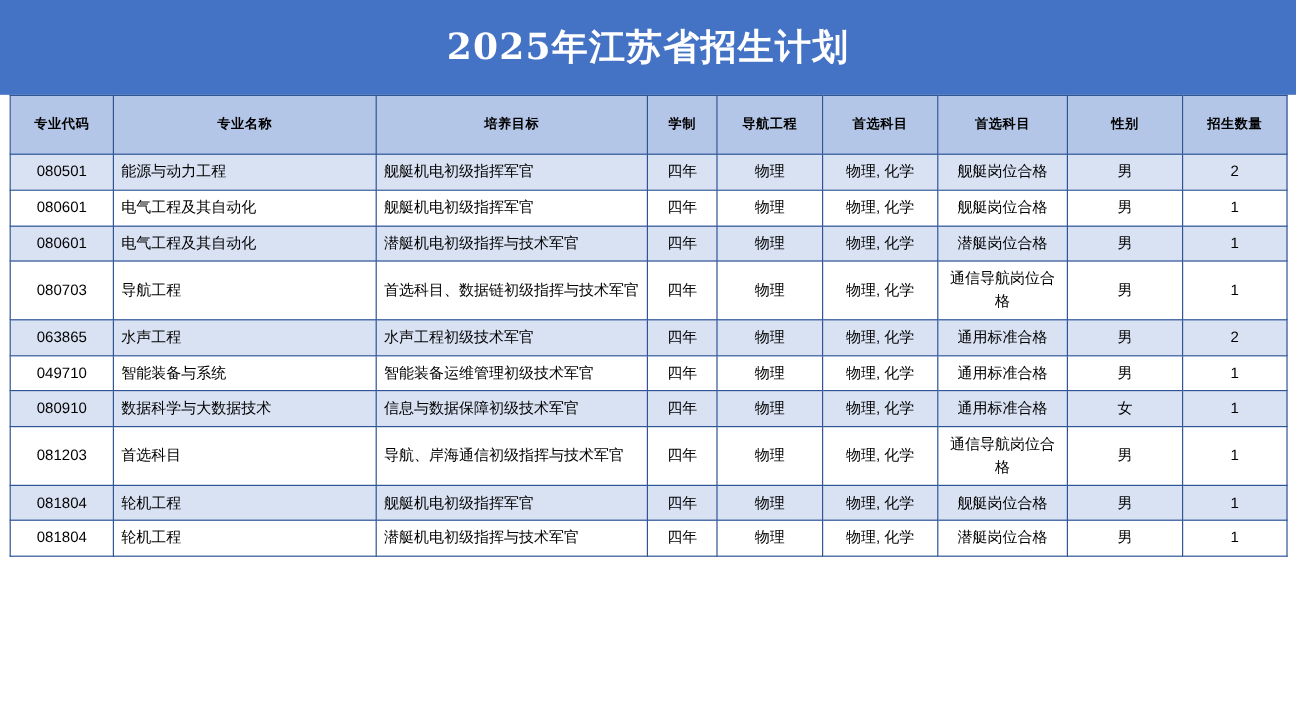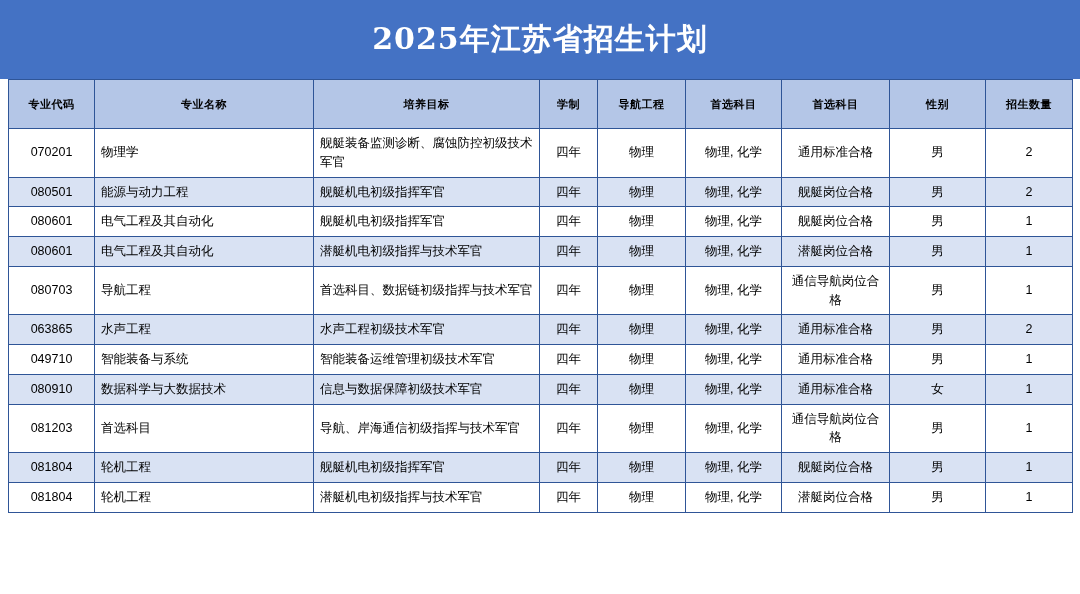--- a/index.html
+++ b/index.html
@@ -114,31 +114,20 @@
           <th>培养目标</th>
           <th>学制</th>
           <th>导航工程</th>
           <th>首选科目</th>
           <th>首选科目</th>
           <th>性别</th>
           <th>招生数量</th>
         </tr>
       </thead>
       <tbody id="plan-body">
-          <tr class="odd">
-            <td class="c-code">070201</td>
-            <td class="c-name">物理学</td>
-            <td class="c-goal">舰艇装备监测诊断、腐蚀防控初级技术军官</td>
-            <td class="c-len">四年</td>
-            <td class="c-first">物理</td>
-            <td class="c-opt">物理, 化学</td>
-            <td class="c-phys">通用标准合格</td>
-            <td class="c-gender">男</td>
-            <td class="c-num">2</td>
-          </tr>
           <tr class="even">
             <td class="c-code">080501</td>
             <td class="c-name">能源与动力工程</td>
             <td class="c-goal">舰艇机电初级指挥军官</td>
             <td class="c-len">四年</td>
             <td class="c-first">物理</td>
             <td class="c-opt">物理, 化学</td>
             <td class="c-phys">舰艇岗位合格</td>
             <td class="c-gender">男</td>
             <td class="c-num">2</td>

